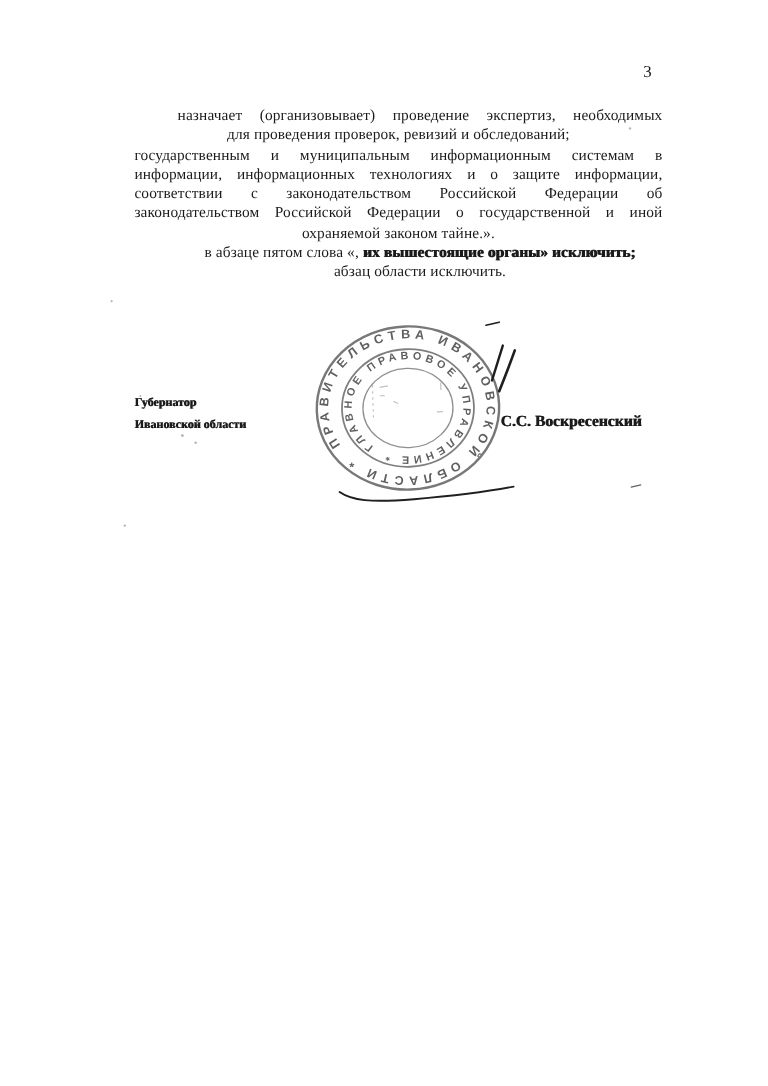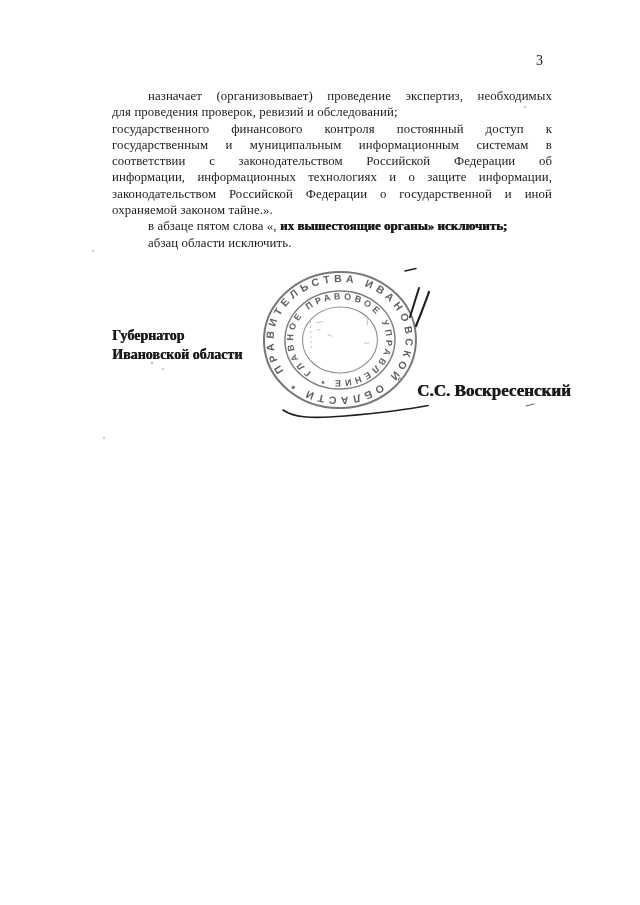--- a/index.html
+++ b/index.html
@@ -8,31 +8,31 @@
     font-family:"Liberation Serif","DejaVu Serif",serif; color:#1b1b1b;
     overflow:hidden;
   }
   .pagenum {
     position:absolute; left:536px; top:53px; font-size:14px; color:#141414;
   }
   .doc {
     position:absolute; left:112px; top:88px; width:440px;
     font-size:12.8px; line-height:16.3px; letter-spacing:0.1px;
   }
-  .line { text-align:left; }
+  .line { text-align:center; }
   .line.j { text-align:justify; text-align-last:justify; }
   .line.ind { text-indent:36px; }
   .smudge { font-weight:bold; text-shadow:0.7px 0 0 currentColor; }
   .sig-role {
-    position:absolute; left:112px; top:326px; font-size:14px;
+    position:absolute; left:112px; top:326px; font-size:10px;
     font-weight:bold; line-height:19px; text-shadow:0.5px 0 0 currentColor;
   }
   .sig-name {
-    position:absolute; left:417px; top:343px; font-size:17px;
-    font-weight:bold; text-shadow:0.6px 0 0 currentColor;margin-top:38px;
+    position:absolute; left:417px; top:343px; font-size:13px;
+    font-weight:bold; text-shadow:0.6px 0 0 currentColor;
   }
   .stamp-svg {
     position:absolute; left:260px; top:268px; width:160px; height:146px;
     z-index:3; transform:rotate(-2deg); opacity:0.88;
   }
   .stamp-svg ellipse { fill:none; stroke:var(--stamp-ink,#4a4a4a); }
   .stamp-text {
     font-family:"Liberation Sans","DejaVu Sans",sans-serif; font-weight:bold;
     fill:var(--stamp-ink,#4a4a4a);
   }
@@ -47,24 +47,23 @@
 </head>
 <body>
 
 <div class="page">
 
   <div class="pagenum">3</div>
 
   <div class="doc">
     <div class="line j ind">назначает (организовывает) проведение экспертиз, необходимых</div>
     <div class="line">для проведения проверок, ревизий и обследований;</div>
-    <div class="line j">государственного финансового контроля постоянный доступ к</div>
     <div class="line j">государственным и муниципальным информационным системам в</div>
+    <div class="line j">информации, информационных технологиях и о защите информации,</div>
     <div class="line j">соответствии с законодательством Российской Федерации об</div>
-    <div class="line j">информации, информационных технологиях и о защите информации,</div>
     <div class="line j">законодательством Российской Федерации о государственной и иной</div>
     <div class="line">охраняемой законом тайне.».</div>
     <div class="line ind"><span>в абзаце пятом слова «, </span><span class="smudge">их вышестоящие органы» исключить;</span></div>
     <div class="line ind">абзац области исключить.</div>
   </div>
 
   <div class="sig-role">
     <div>Губернатор</div>
     <div>Ивановской области</div>
   </div>

